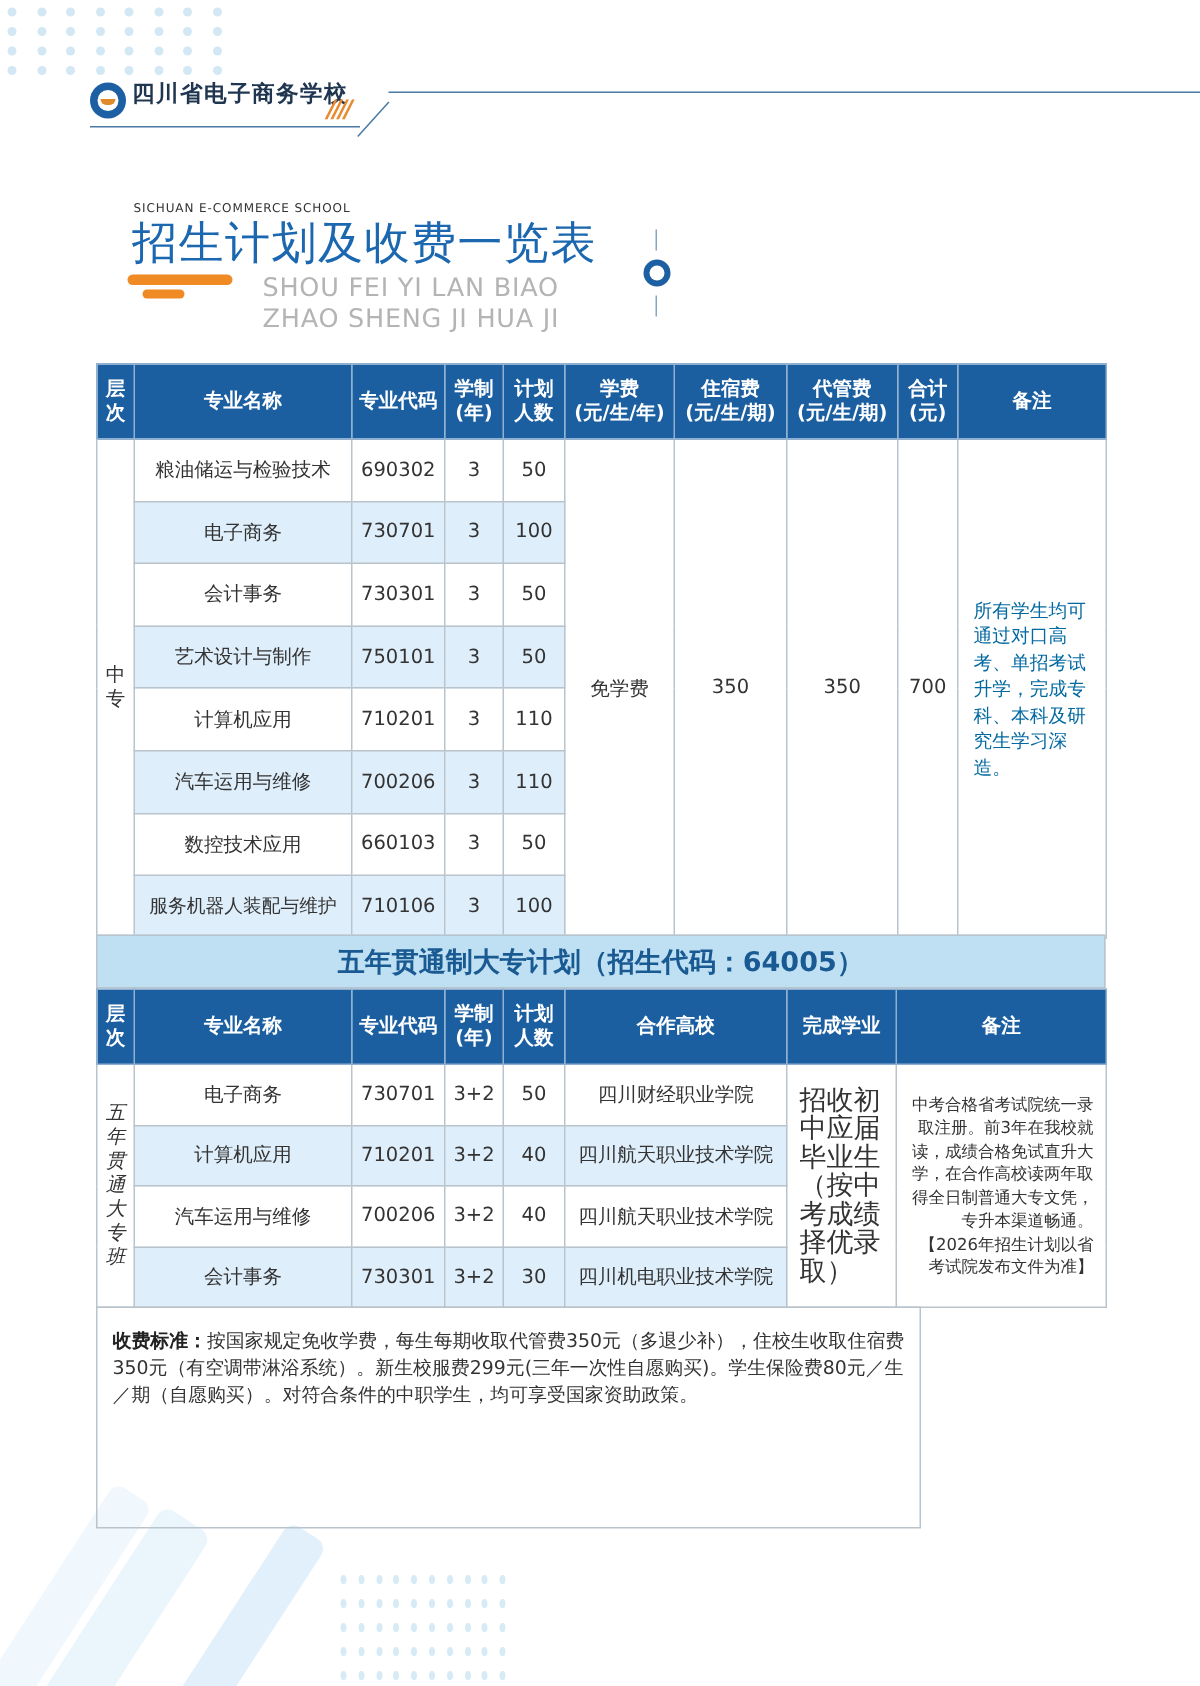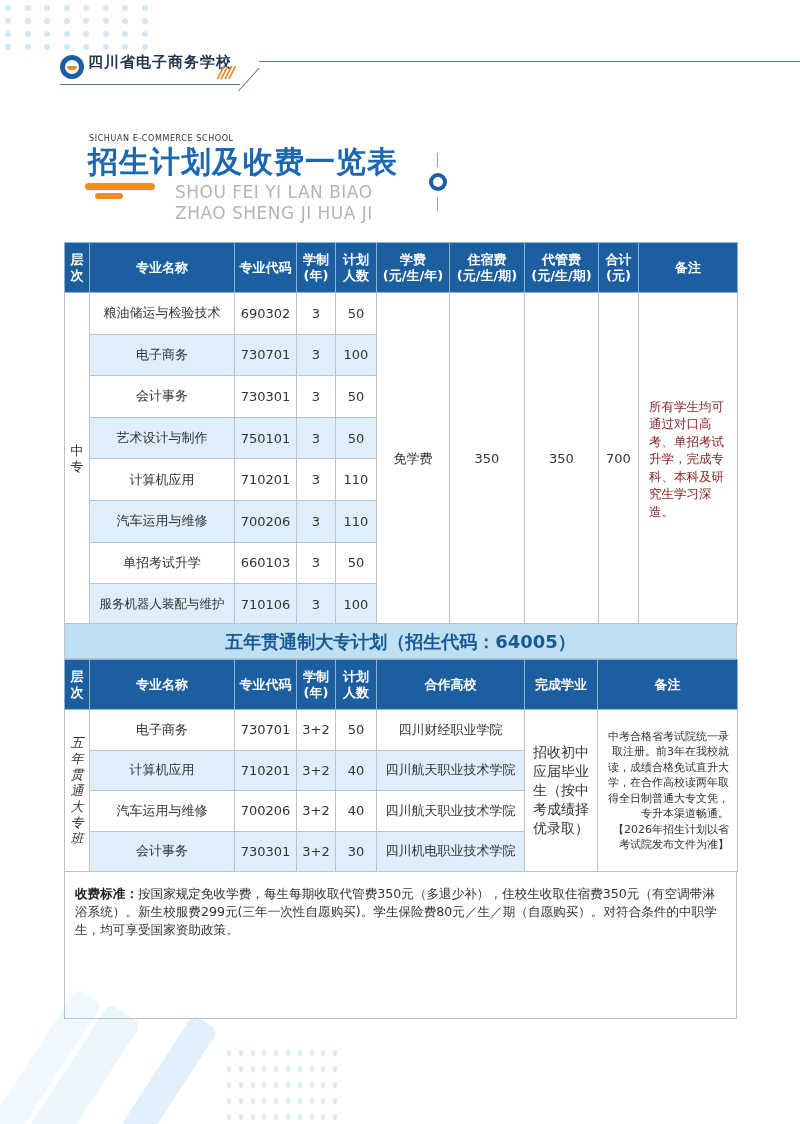--- a/index.html
+++ b/index.html
@@ -17,21 +17,21 @@
                  background:#1d5fa3; display:flex; align-items:center; justify-content:center; }
   .logo-circle i { width:14px; height:14px; border-radius:50%; background:#fff; display:block; position:relative; }
   .logo-circle i:after { content:""; position:absolute; left:2px; top:6px; width:10px; height:4px; border-radius:0 0 6px 6px; background:#e08a2a; }
   .school-cn { position:absolute; left:28px; top:1px; font-size:15px; font-weight:bold; color:#1f3550; letter-spacing:1px; white-space:nowrap; }
   .school-en { position:absolute; left:29px; top:34px; font-size:8px; color:#333; letter-spacing:0.6px; white-space:nowrap;margin-top:48px; }
   .hdr-line1 { position:absolute; left:0; top:32px; width:180px; height:1px; background:#4a7aa3; }
   .hdr-slash { position:absolute; left:178px; top:8px; width:1px; height:31px; background:#4a7aa3; transform:rotate(42deg); transform-origin:bottom; }
   .hdr-line2 { position:absolute; left:199px; top:9px; width:541px; height:1px; background:#4a7aa3; }
   .orange-slashes { position:absolute; left:158px; top:11px; font-size:16px; color:#e8892c; font-style:italic; font-weight:bold; letter-spacing:-2px; }
 
-  .title-cn { position:absolute; left:88px; top:142px; font-family:"DejaVu Serif", "Liberation Serif", serif; font-size:30px; font-weight:bold; color:#1b67b0; letter-spacing:1px; white-space:nowrap; }
+  .title-cn { position:absolute; left:88px; top:142px; font-family:"DejaVu Serif", "Liberation Serif", serif; font-size:30px; font-weight:normal; color:#1b67b0; letter-spacing:1px; white-space:nowrap; }
   .title-en { position:absolute; left:175px; top:182px; font-size:17px; color:#b4b4b4; line-height:21px; letter-spacing:0.5px; }
   .orange-bar1 { position:absolute; left:85px; top:183px; width:70px; height:7px; background:#f08a24; border-radius:4px; }
   .orange-bar2 { position:absolute; left:95px; top:193px; width:28px; height:6px; background:#f08a24; border-radius:3px; }
   .title-mark { position:absolute; left:428px; top:153px; width:20px; height:60px; }
   .title-mark .vline { position:absolute; left:9px; width:1px; height:14px; background:#8aa6bf; }
   .title-mark .c { position:absolute; left:1px; top:20px; width:18px; height:18px; border-radius:50%; background:#1d5fa3; display:flex; align-items:center; justify-content:center; }
   .title-mark .c i { width:10px; height:10px; border-radius:50%; background:#fff; display:block; }
 
   table { border-collapse:collapse; position:absolute; table-layout:fixed; }
   td, th { border:1px solid #b9c3cc; text-align:center; vertical-align:middle; padding:0; font-size:13px; }
@@ -39,25 +39,25 @@
   tr.alt td.c { background:#deeefa; }
   .t1 { left:64px; top:242px; width:673px; }
   .t1 thead tr { height:50px; }
   .t1 tbody tr { height:41.6px; }
   .banner { position:absolute; left:64px; top:623px; width:673px; height:36px; background:#bfe0f3;
             color:#1a5a93; font-size:18px; font-weight:bold; text-align:center; line-height:36px; border:1px solid #b9c3cc; box-sizing:border-box; }
   .t2 { left:64px; top:659px; width:673px; }
   .t2 thead tr { height:50px; }
   .t2 tbody tr { height:40.5px; }
   .vert { font-size:13px; line-height:16px; color:#333; }
-  .note1 { text-align:left; padding:0 10px; font-size:12.5px; line-height:17.5px; color:#7f1d1d; }
+  .note1 { text-align:left; padding:0 10px; font-size:12.5px; line-height:17.5px; color:#0369a1; }
   .note2 { text-align:right; padding:0 8px 0 10px; font-size:11px; line-height:15.5px; color:#333; }
-  .target { text-align:left; padding:0 8px; font-size:14px; line-height:19px; color:#333; }
-
-  .notes-box { position:absolute; left:64px; top:871px; width:673px; height:148px; box-sizing:border-box; border:1px solid #b9c3cc; padding:13px 10px 0 10px; font-size:12.6px; line-height:18px; color:#333; }
+  .target { text-align:left; padding:0 8px; font-size:18px; line-height:19px; color:#333; }
+
+  .notes-box { position:absolute; left:64px; top:871px; width:550px; height:148px; box-sizing:border-box; border:1px solid #b9c3cc; padding:13px 10px 0 10px; font-size:12.6px; line-height:18px; color:#333; }
   .notes-box p { margin:0 0 12px 0; }
   .notes-box b { color:#222; }
 </style>
 </head>
 <body>
 
 <div class="dots dots-top">
   <span></span>
     <span></span>
     <span></span>
@@ -258,21 +258,21 @@
       <td class="c">3</td>
       <td class="c">110</td>
     </tr>
     <tr class="alt">
       <td class="c">汽车运用与维修</td>
       <td class="c">700206</td>
       <td class="c">3</td>
       <td class="c">110</td>
     </tr>
     <tr>
-      <td class="c">单招考试升学</td>
+      <td class="c">数控技术应用</td>
       <td class="c">660103</td>
       <td class="c">3</td>
       <td class="c">50</td>
     </tr>
     <tr class="alt">
       <td class="c" style="font-size:12.5px;">服务机器人装配与维护</td>
       <td class="c">710106</td>
       <td class="c">3</td>
       <td class="c">100</td>
     </tr>

